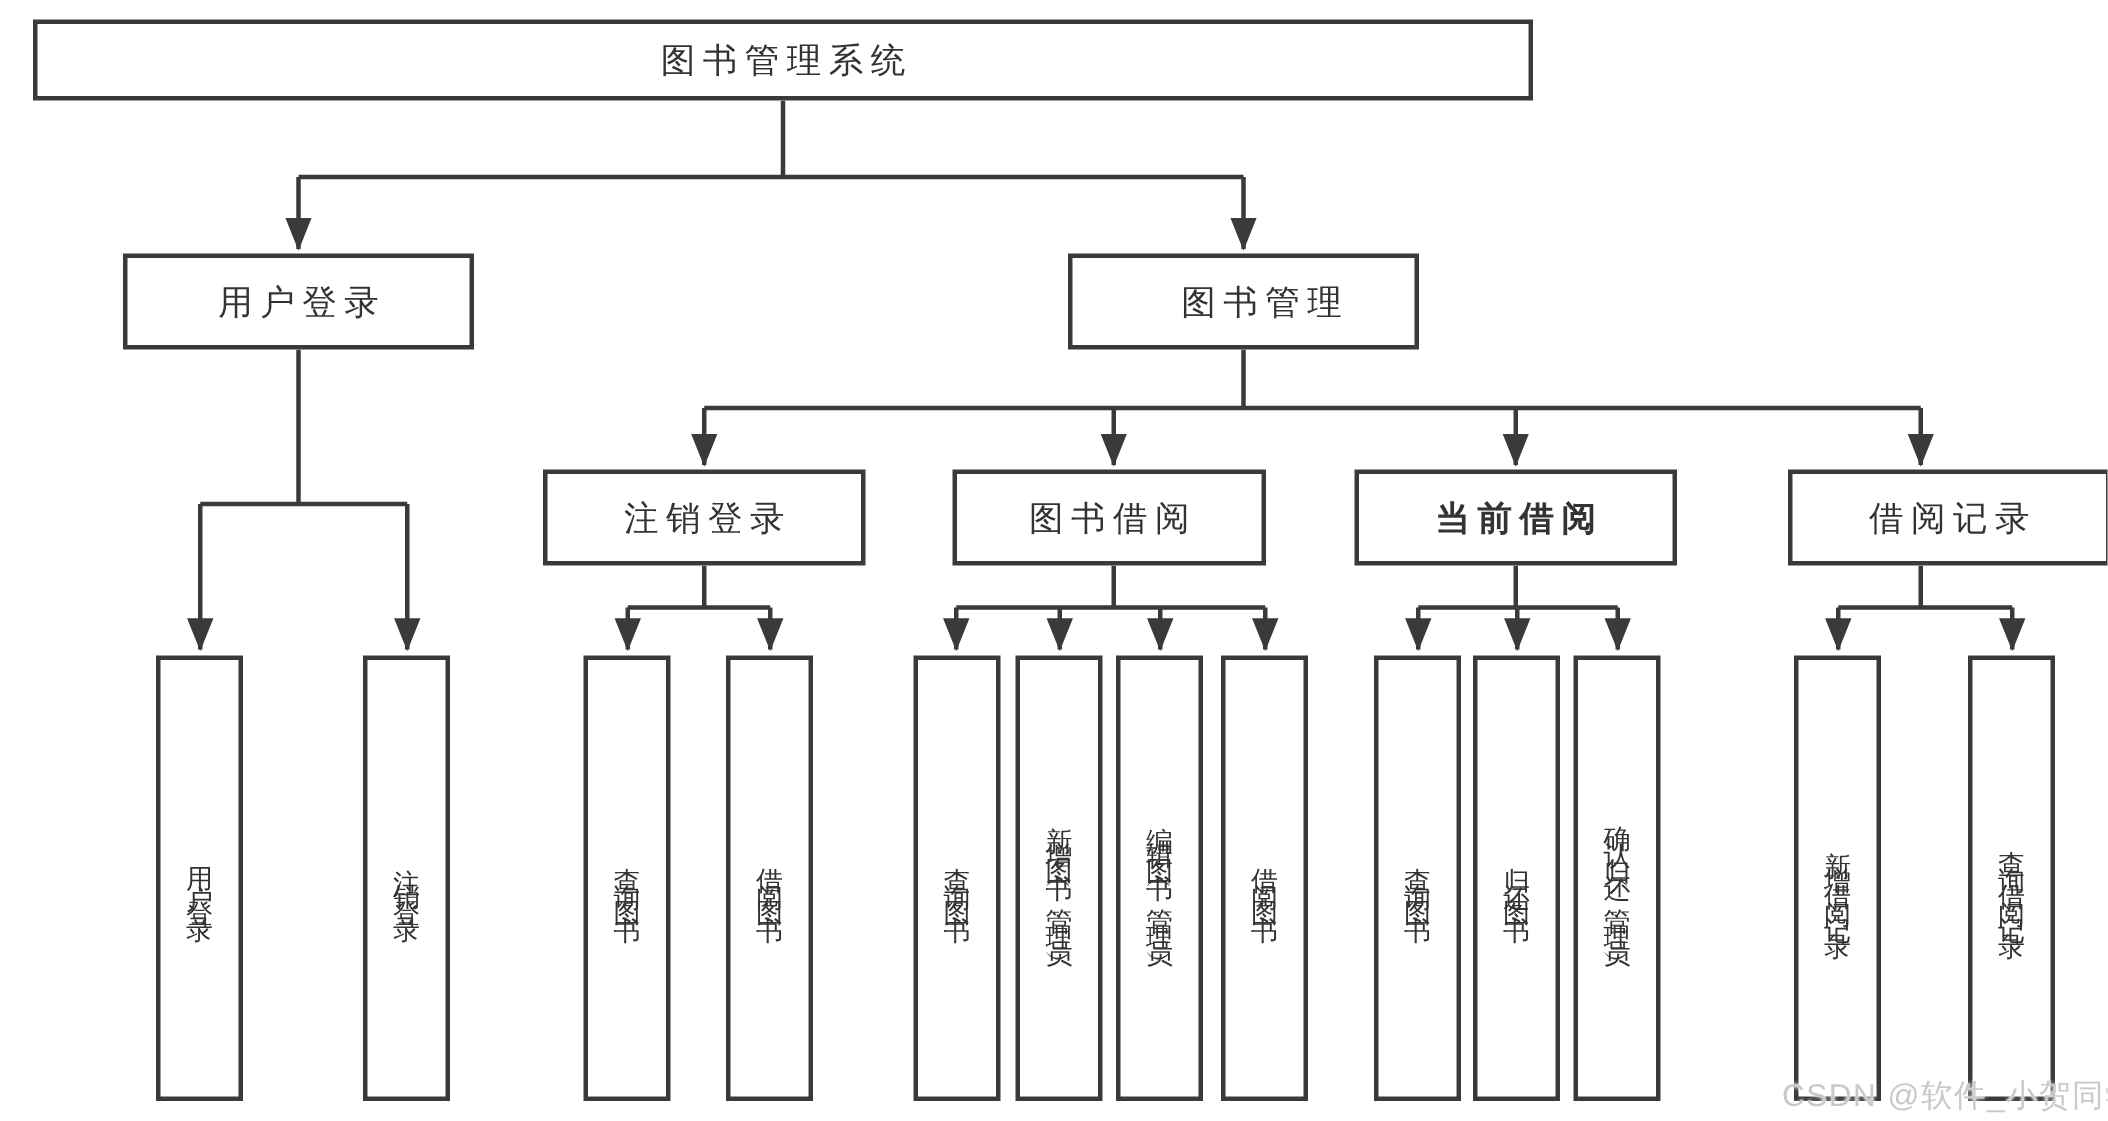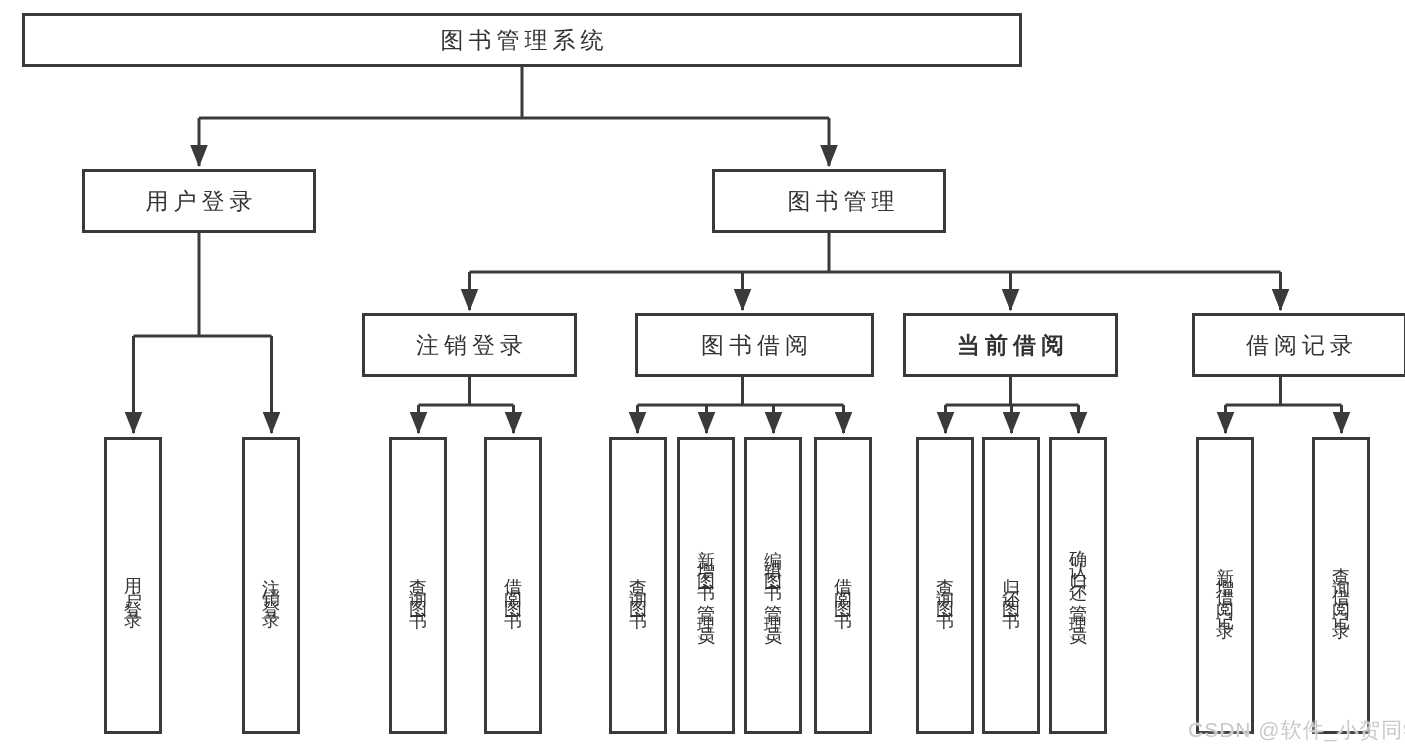--- a/index.html
+++ b/index.html
@@ -122,21 +122,21 @@
   <div class="box" style="left:82px;top:169px;width:234px;height:64px;">
     <span class="hlabel">用户登录</span>
   </div>
   <div class="box" style="left:712px;top:169px;width:234px;height:64px;padding-left:24px;">
     <span class="hlabel">图书管理</span>
   </div>
 
   <div class="box" style="left:362px;top:313px;width:215px;height:64px;">
     <span class="hlabel">注销登录</span>
   </div>
-  <div class="box" style="left:635px;top:313px;width:239px;height:64px;">
+  <div class="box" style="left:635px;top:313px;width:209px;height:64px;">
     <span class="hlabel">图书借阅</span>
   </div>
   <div class="box" style="left:903px;top:313px;width:215px;height:64px;font-weight:bold;">
     <span class="hlabel">当前借阅</span>
   </div>
   <div class="box" style="left:1192px;top:313px;width:215px;height:64px;font-family:Liberation Serif, serif;">
     <span class="hlabel">借阅记录</span>
   </div>
 
   <div class="box leaf" style="left:104px;top:437px;width:58px;height:297px;">

